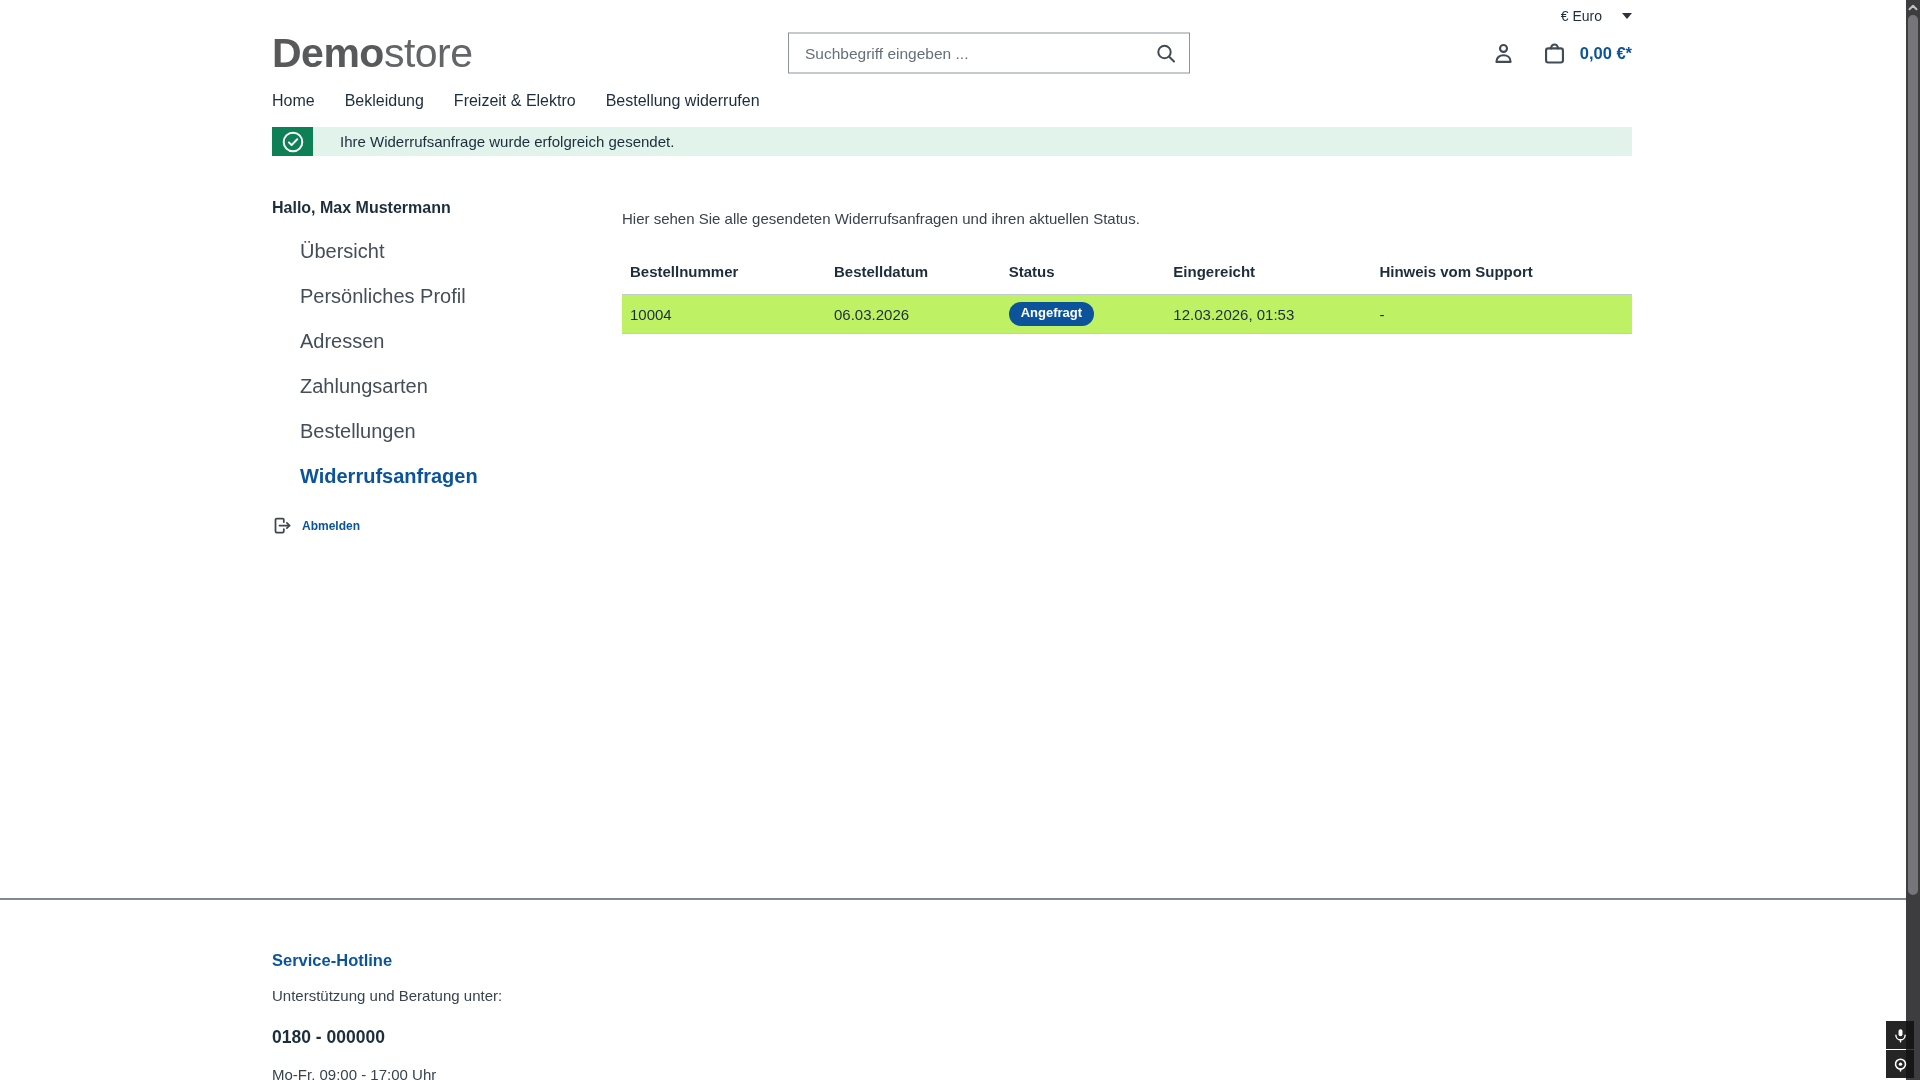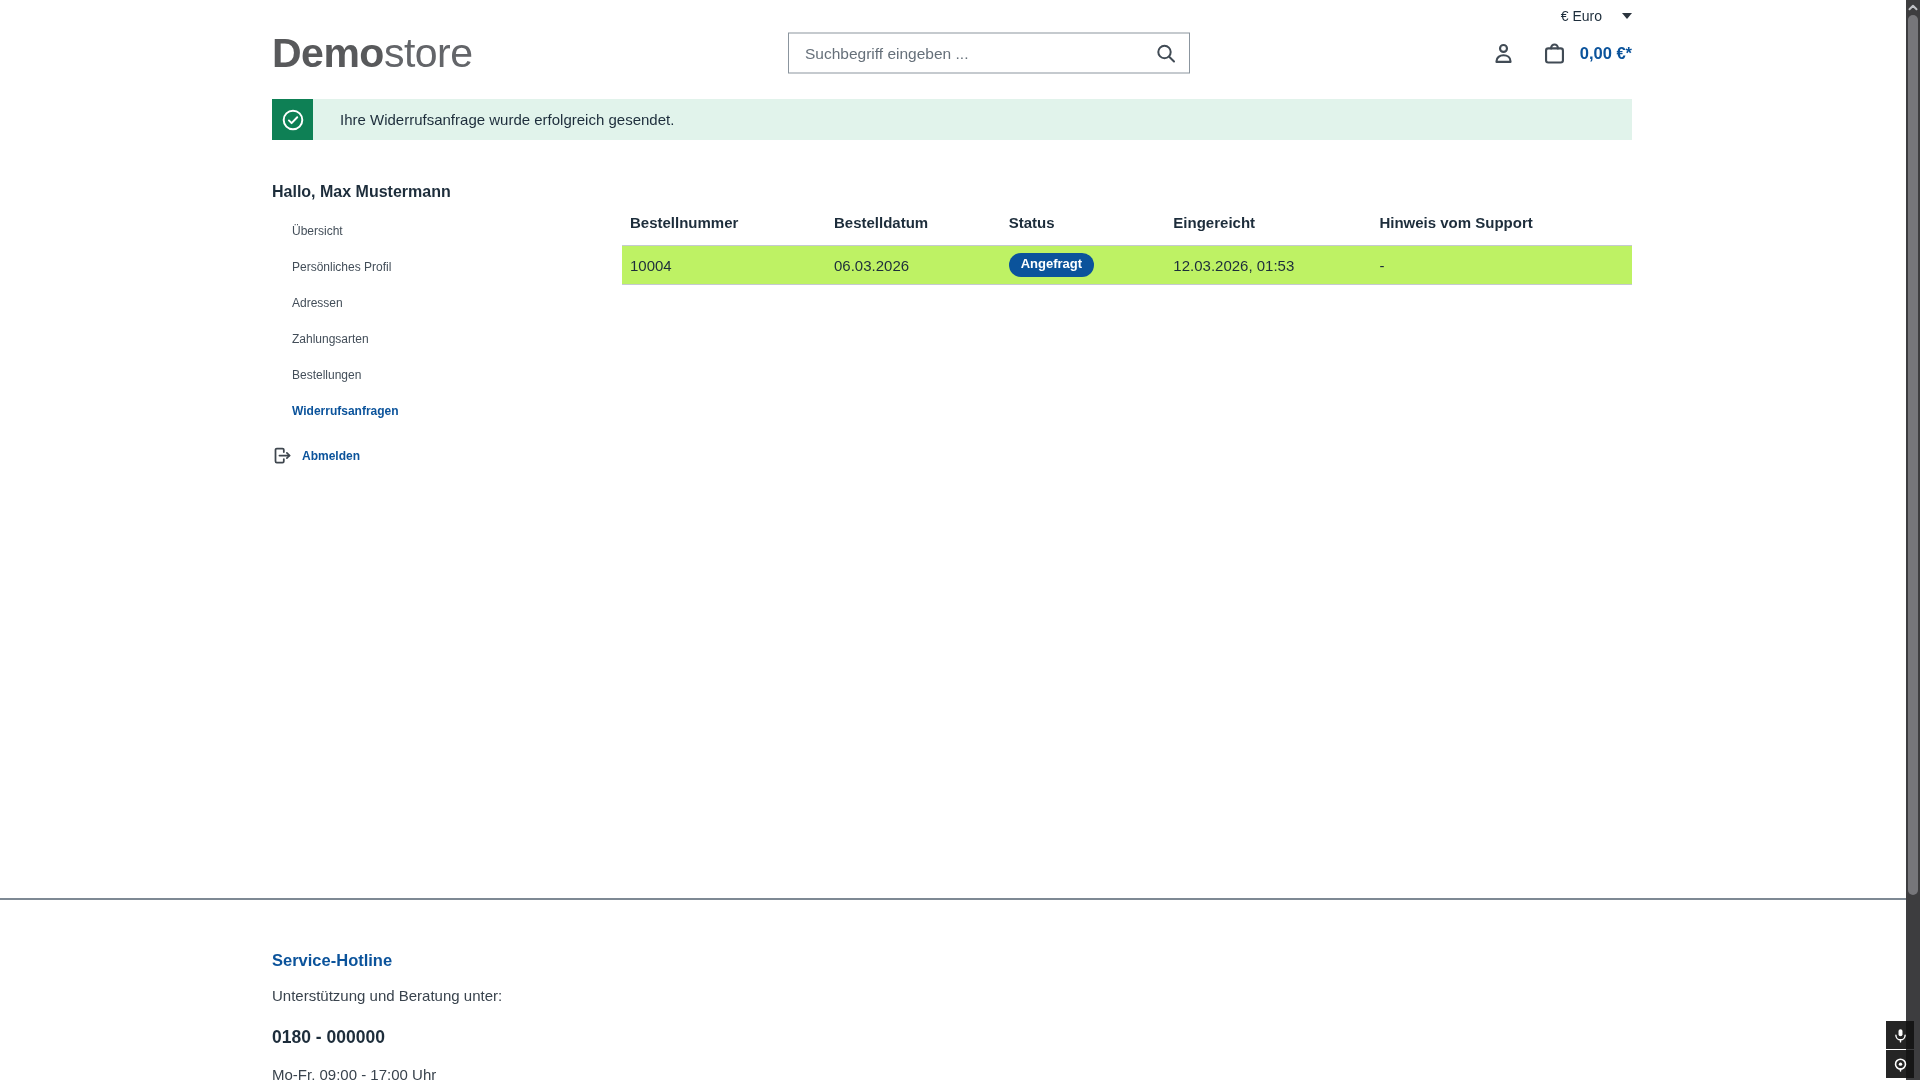--- a/index.html
+++ b/index.html
@@ -39,29 +39,29 @@
   .header-right { margin-left:auto; display:flex; align-items:center; gap:24px; }
   .icon-btn { background:none; border:none; cursor:pointer; display:grid; place-items:center; padding:0; }
   .cart-btn { display:flex; align-items:center; gap:12px; background:none; border:none; cursor:pointer; }
   .cart-total { font-size:16.5px; font-weight:700; color:#0b539b; }
 
   
   .nav { display:flex; gap:30px; margin-top:10px; }
   .nav a { font-size:16px; color:#1d2d3b; text-decoration:none; cursor:pointer; }
 
   
-  .alert { display:flex; height:41px; margin-top:17px; }
+  .alert { display:flex; height:29px; margin-top:17px; }
   .alert-icon { flex:none; width:41px; background:#0e8055; display:grid; place-items:center; }
   .alert-body { flex:1; background:#e1f3eb; display:flex; align-items:center; padding-left:27px; font-size:15px; color:#1d2d3b; }
 
   
   .content { display:flex; margin-top:38px; }
   .sidebar { flex:none; width:350px; padding-top:5px; }
   .greeting { font-size:16px; font-weight:700; color:#1d2d3b; margin-bottom:23px; }
-  .side-item { margin-left:20px; margin-bottom:22px; font-size:12px; color:#434e59; cursor:pointer; }
+  .side-item { margin-left:28px; margin-bottom:22px; font-size:20px; color:#434e59; cursor:pointer; }
   .side-item.active { color:#0b539b; font-weight:700; }
   .logout-row { display:flex; align-items:center; gap:9px; margin-top:27px; cursor:pointer; }
   .logout-label { font-size:12px; font-weight:700; color:#0b539b; }
 
   .main { flex:1; min-width:0; }
   .page-title { font-size:38px; font-weight:800; color:#1d2d3b; letter-spacing:-0.3px; line-height:1.15; }
   .page-subtitle { margin-top:16px; font-size:15px; color:#39434d; }
 
   table.requests { width:100%; border-collapse:collapse; margin-top:26px; table-layout:fixed; }
   table.requests th {
@@ -142,20 +142,26 @@
             <svg width="27" height="27" viewBox="0 0 24 24" fill="none" stroke="#414b55" stroke-width="1.9" stroke-linecap="round" stroke-linejoin="round">
               <rect x="4.5" y="7.5" width="15" height="12.5" rx="2"></rect>
               <path d="M9 7.5V7a3 3 0 0 1 6 0v0.5"></path>
             </svg>
           </span>
           <span class="cart-total">0,00 €*</span>
         </button>
       </div>
     </div>
 
+    <nav class="nav">
+      <a>Home</a>
+      <a>Bekleidung</a>
+      <a>Freizeit &amp; Elektro</a>
+      <a>Bestellung widerrufen</a>
+    </nav>
 
     <div class="alert">
       <div class="alert-icon">
         <svg width="26" height="26" viewBox="0 0 24 24" fill="none" stroke="#ffffff" stroke-width="1.8" stroke-linecap="round" stroke-linejoin="round">
           <circle cx="12" cy="12" r="8.6"></circle>
           <path d="M8.2 12.4l2.5 2.5 5.2-5.4"></path>
         </svg>
       </div>
       <div class="alert-body">Ihre Widerrufsanfrage wurde erfolgreich gesendet.</div>
     </div>
@@ -175,20 +181,21 @@
               <path d="M13.5 8V5.5a1.5 1.5 0 0 0-1.5-1.5H5.5A1.5 1.5 0 0 0 4 5.5v13A1.5 1.5 0 0 0 5.5 20H12a1.5 1.5 0 0 0 1.5-1.5V16"></path>
               <path d="M8.5 12h11.5"></path>
               <path d="M17 9l3 3-3 3"></path>
             </svg>
           </span>
           <span class="logout-label">Abmelden</span>
         </div>
       </aside>
 
       <main class="main">
+        <p class="page-subtitle">Hier sehen Sie alle gesendeten Widerrufsanfragen und ihren aktuellen Status.</p>
 
         <table class="requests">
           <colgroup>
             <col class="col1">
               <col class="col2">
               <col class="col3">
               <col class="col4">
               <col class="col5">
           </colgroup>
           <thead>

